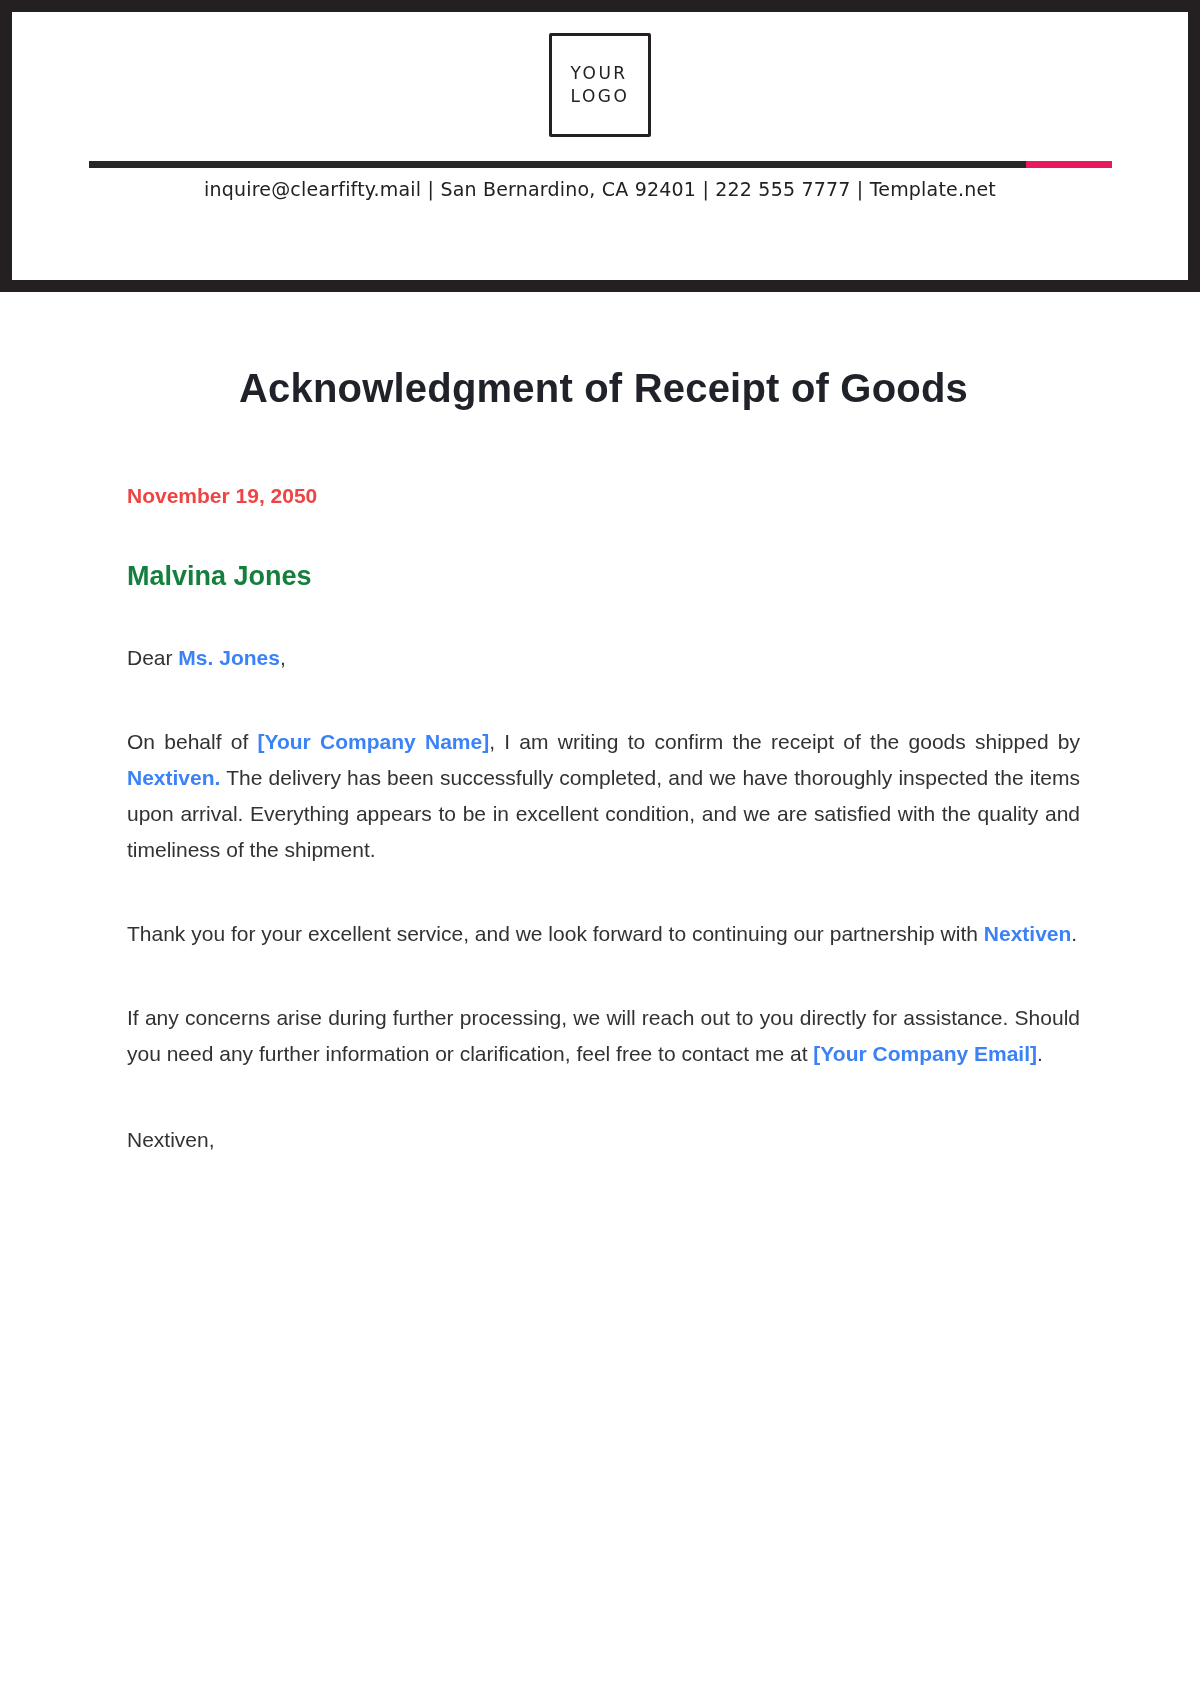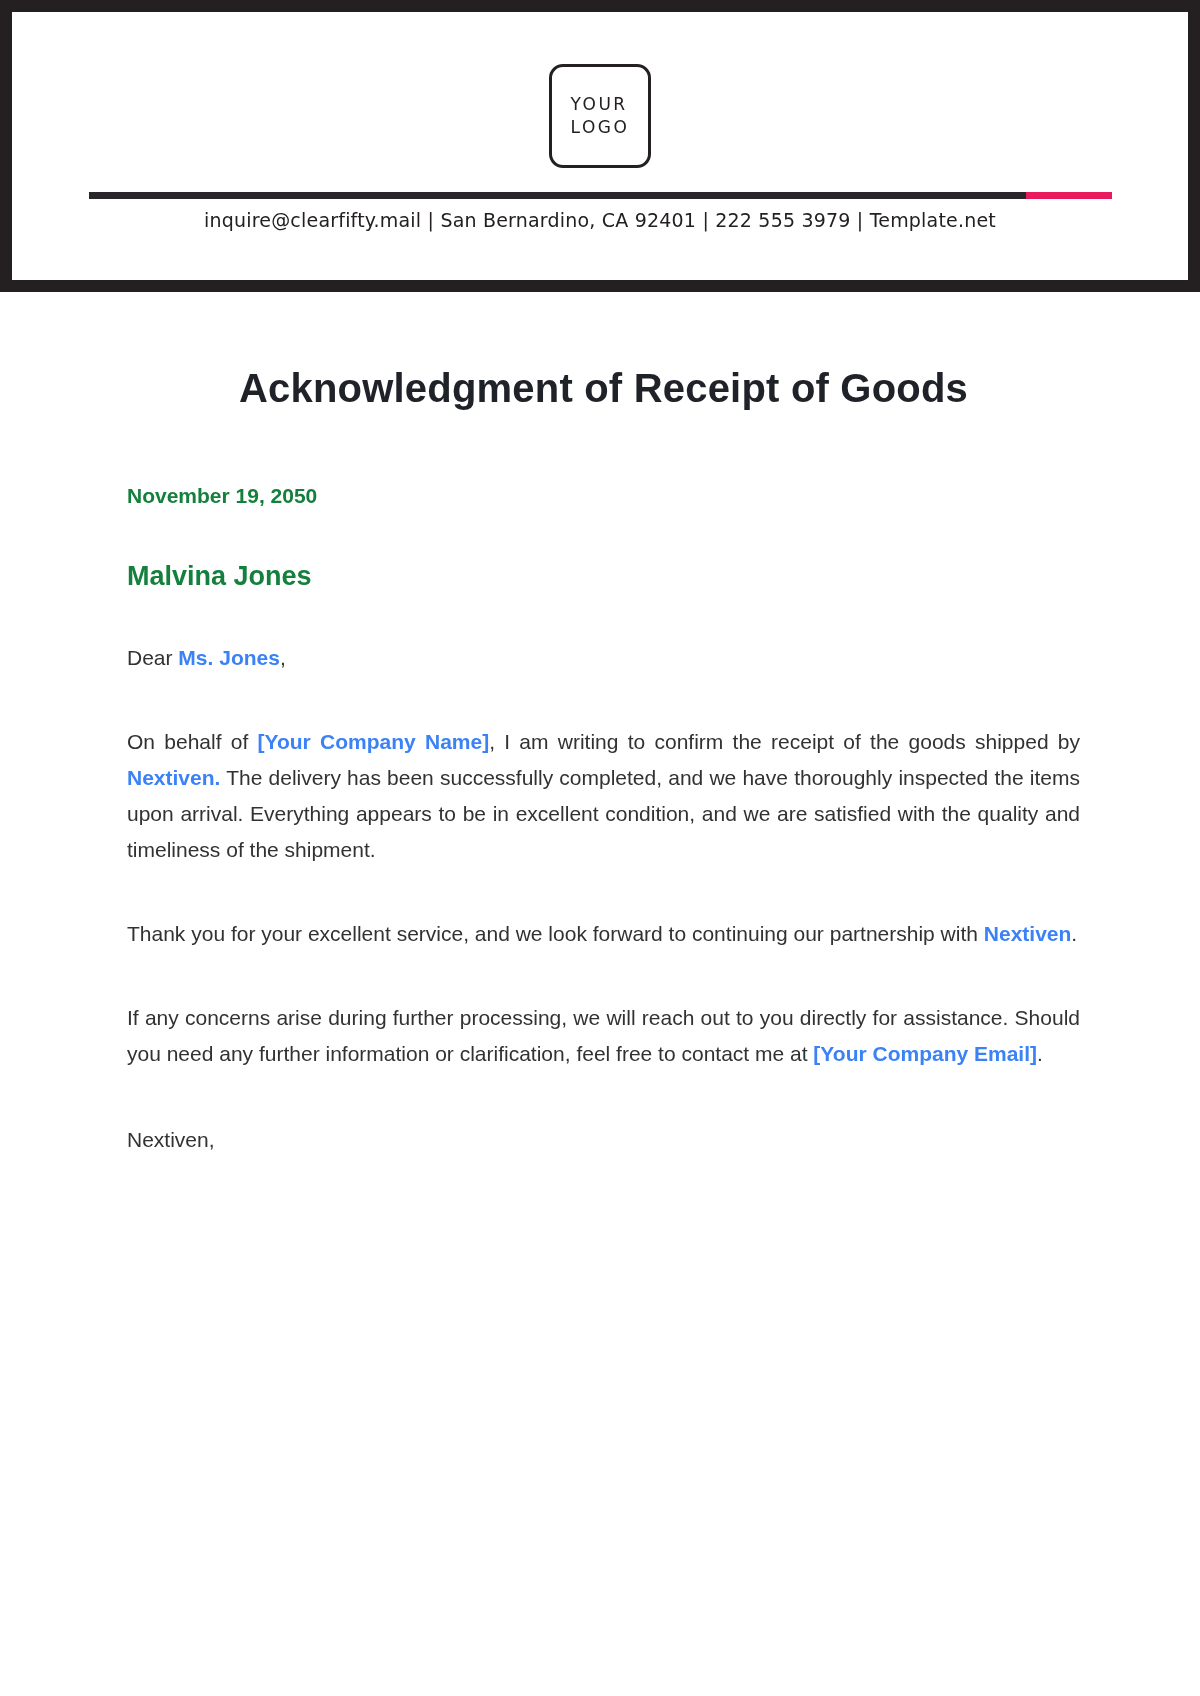--- a/index.html
+++ b/index.html
@@ -18,25 +18,25 @@
     box-sizing: border-box;
     height: 292px;
     border: 12px solid #242021;
     display: flex;
     flex-direction: column;
     align-items: center;
     background: #ffffff;
   }
   .logo-box {
     box-sizing: border-box;
-    margin-top: 52px;
+    margin-top: 21px;
     width: 102px;
     height: 104px;
     border: 3px solid #242021;
-    border-radius: 14px;
+    border-radius: 2px;
     display: flex;
     align-items: center;
     justify-content: center;
   }
   .logo-text {
     font-family: "DejaVu Sans", sans-serif;
     font-size: 17px;
     letter-spacing: 2.5px;
     line-height: 23px;
     color: #242021;
@@ -72,21 +72,21 @@
     text-align: center;
     color: #1f2228;
     letter-spacing: 0.2px;
   }
   .block { margin: 0; }
   .date-line {
     margin-top: 66px;
     font-size: 21px;
     line-height: 36px;
     font-weight: 700;
-    color: #15803d;
+    color: #ef4444;
   }
   .recipient { margin-top: 44px; }
   .recipient div {
     font-size: 27px;
     line-height: 36px;
     font-weight: 700;
     color: #15803d;
   }
   .salutation {
     margin: 46px 0 0 0;
@@ -123,21 +123,21 @@
     <div class="logo-box" style="border-color: rgb(36, 32, 33);">
       <div class="logo-text">
         <span>YOUR</span>
         <span>LOGO</span>
       </div>
     </div>
     <div class="divider">
       <span class="divider-dark" style="background: rgb(42, 39, 43);"></span>
       <span class="divider-pink" style="background: rgb(232, 25, 93);"></span>
     </div>
-    <div class="contact">inquire@clearfifty.mail | San Bernardino, CA 92401 | 222 555 3979 | Template.net</div>
+    <div class="contact">inquire@clearfifty.mail | San Bernardino, CA 92401 | 222 555 7777 | Template.net</div>
   </header>
 
   <main class="letter">
     <h1 class="letter-title">Acknowledgment of Receipt of Goods</h1>
 
     <p class="block date-line">November 19, 2050</p>
 
     <div class="recipient">
       <div>Malvina Jones</div>
     </div>

